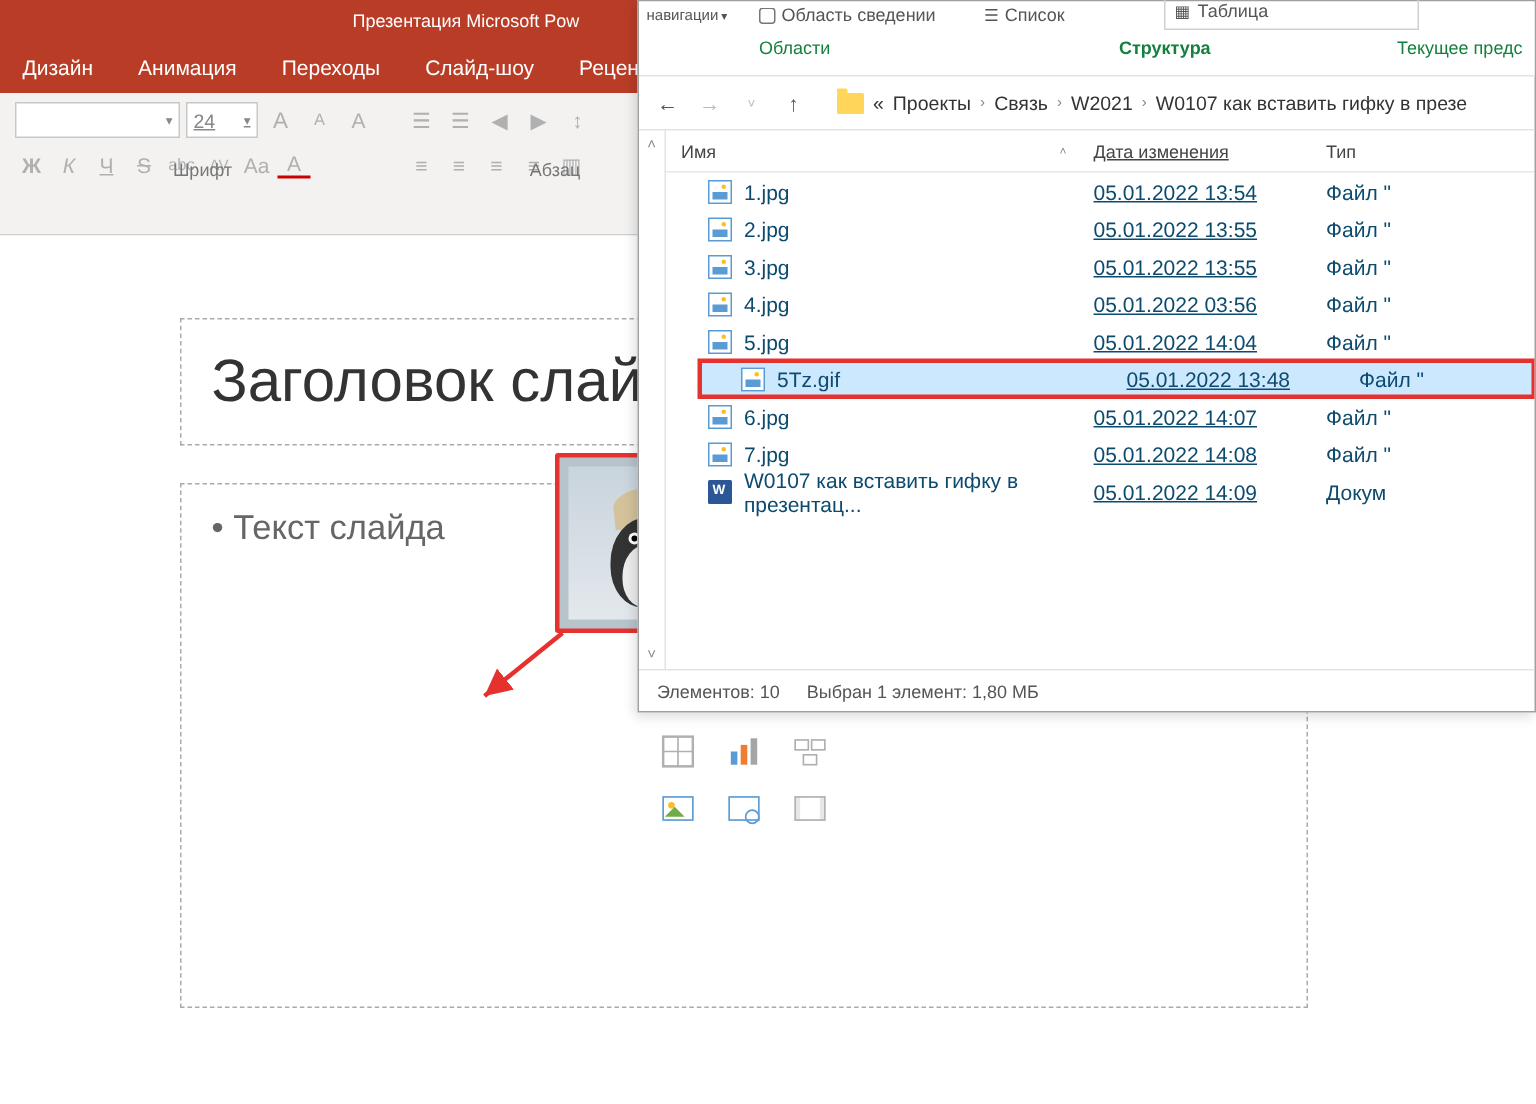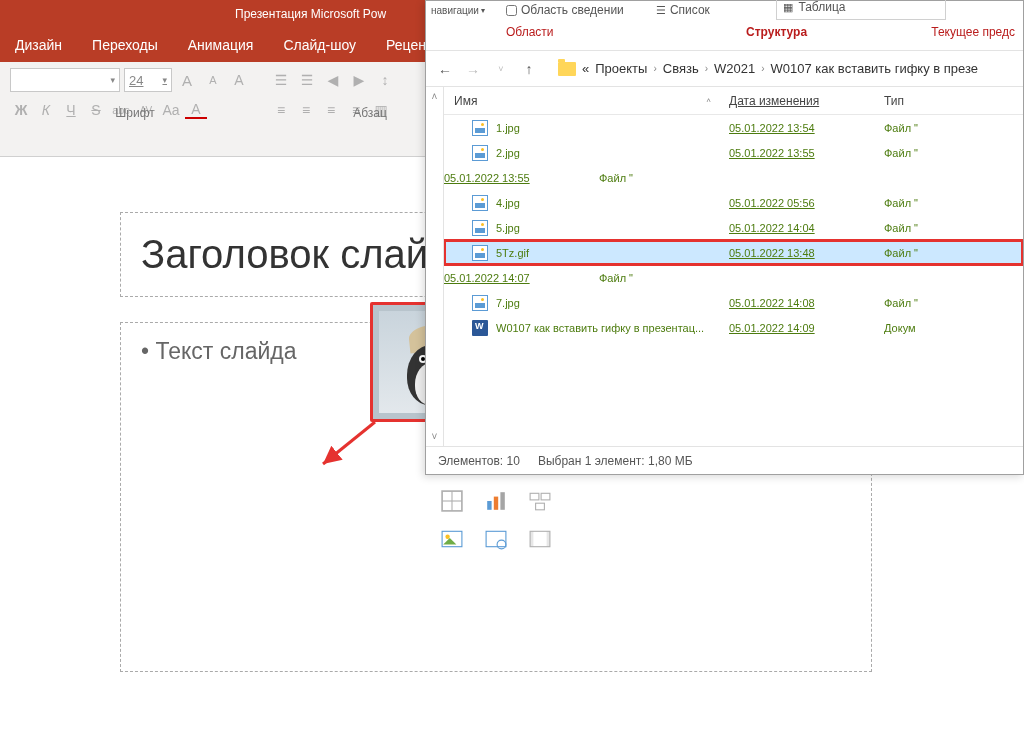--- a/index.html
+++ b/index.html
@@ -52,62 +52,62 @@
 .eggshell { position: absolute; left: 30px; top: 14px; width: 48px; height: 26px; background: #d4c29b; border-radius: 45% 45% 0 0; transform: rotate(-6deg); }
 
 
 .arrow-svg { position: absolute; pointer-events: none; }
 
 
 .explorer { position: absolute; left: 425px; top: 0; width: 599px; height: 475px; background: #fff; border: 1px solid #a0a0a0; box-shadow: -2px 2px 8px rgba(0,0,0,0.15); }
 .exp-top { height: 50px; background: #fff; border-bottom: 1px solid #e3e3e3; position: relative; font-size: 12px; color: #555; }
 .exp-navbtns { position: absolute; left: 5px; top: 4px; display: flex; align-items: center; gap: 2px; font-size: 10px; }
 .exp-group-outline { position: absolute; left: 350px; top: -5px; width: 170px; height: 24px; border: 1px solid #d0d0d0; }
-.exp-group-lbl { position: absolute; top: 24px; font-size: 12px; color: #b91c1c; }
+.exp-group-lbl { position: absolute; top: 24px; font-size: 12px; color: #15803d; }
 .exp-nav { height: 36px; border-bottom: 1px solid #e3e3e3; display: flex; align-items: center; padding: 0 8px; gap: 6px; }
 .nav-arrow { width: 22px; height: 22px; display: inline-flex; align-items: center; justify-content: center; color: #555; cursor: pointer; font-size: 14px; }
 .nav-arrow.dim { color: #bbb; }
 .folder-ico { width: 18px; height: 14px; background: #ffd659; border-radius: 1px; display: inline-block; position: relative; }
 .folder-ico::before { content: ""; position: absolute; top: -3px; left: 0; width: 7px; height: 3px; background: #ffd659; border-radius: 1px 1px 0 0; }
 .breadcrumb { display: flex; align-items: center; gap: 6px; font-size: 13px; color: #333; overflow: hidden; }
 .bc-sep { color: #888; font-size: 10px; }
 .bc-item { white-space: nowrap; cursor: pointer; }
 .exp-body { display: flex; height: calc(100% - 50px - 36px - 28px); }
 .exp-scroll { width: 18px; border-right: 1px solid #e3e3e3; display: flex; flex-direction: column; align-items: center; justify-content: space-between; padding: 4px 0; color: #888; font-size: 10px; }
 .exp-list { flex: 1; overflow: hidden; }
 .list-header { display: flex; border-bottom: 1px solid #e8e8e8; height: 28px; align-items: center; font-size: 12px; color: #444; }
 .col-name { width: 285px; padding-left: 10px; display: flex; align-items: center; gap: 7px; }
 .col-date { width: 155px; text-decoration: underline; }
 .col-type { flex: 1; }
 .sort-ind { font-size: 8px; color: #888; margin-left: auto; margin-right: 18px; }
-.file-row { display: flex; height: 25px; align-items: center; font-size: 11px; color: #4d7c0f; cursor: pointer; }
+.file-row { display: flex; height: 25px; align-items: center; font-size: 14px; color: #0c4a6e; cursor: pointer; }
 .file-row.selected { background: #cce8ff; }
-.file-row.selected.boxed { outline: 3px solid #e5322f; outline-offset: -2px; }
+.file-row.selected.boxed { outline: 3px solid #e5322f; outline-offset: -2px; margin-left: 22px; }
 .file-row .col-name { padding-left: 28px; gap: 8px; }
 .file-ico { width: 16px; height: 16px; display: inline-block; flex-shrink: 0; }
 .fi-img { background: #fff; border: 1px solid #5b9bd5; position: relative; }
 .fi-img::after { content: ""; position: absolute; left: 2px; top: 7px; width: 10px; height: 5px; background: #5b9bd5; }
 .fi-img::before { content: ""; position: absolute; left: 8px; top: 2px; width: 3px; height: 3px; background: #fbbf24; border-radius: 50%; }
 .fi-doc { background: #2b5797; border-radius: 1px; position: relative; }
 .fi-doc::after { content: "W"; position: absolute; color: #fff; font-size: 9px; font-weight: bold; left: 3px; top: 1px; }
 .fi-ppt { background: #d04525; border-radius: 1px; position: relative; }
 .fi-ppt::after { content: "P"; position: absolute; color: #fff; font-size: 9px; font-weight: bold; left: 4px; top: 1px; }
 .exp-status { height: 28px; border-top: 1px solid #e3e3e3; display: flex; align-items: center; padding-left: 12px; font-size: 12px; color: #555; gap: 18px; }
 </style>
 </head>
 <body>
 
 <div class="pp-titlebar">
   <span>Презентация Microsoft Pow</span>
 </div>
 
 <div class="pp-tabs">
   <div class="pp-tab">Дизайн</div>
+  <div class="pp-tab">Анимация</div>
   <div class="pp-tab">Переходы</div>
-  <div class="pp-tab">Анимация</div>
   <div class="pp-tab">Слайд-шоу</div>
   <div class="pp-tab">Рецензи</div>
 </div>
 
 <div class="pp-ribbon">
   <div class="font-group">
     <div class="font-row1">
       <div class="fontname-box">
           <span class="dd">▾</span>
         </div>
@@ -294,48 +294,56 @@
           </div>
           <div class="file-row">
             <div class="col-name">
               <span class="file-ico fi-img"></span>
               <span>2.jpg</span>
             </div>
             <div class="col-date">05.01.2022 13:55</div>
             <div class="col-type">Файл "</div>
           </div>
           <div class="file-row">
+            <div class="col-name">
+              <span class="file-ico fi-img"></span>
+              <span>3.jpg</span>
+            </div>
             <div class="col-date">05.01.2022 13:55</div>
             <div class="col-type">Файл "</div>
           </div>
           <div class="file-row">
             <div class="col-name">
               <span class="file-ico fi-img"></span>
               <span>4.jpg</span>
             </div>
-            <div class="col-date">05.01.2022 05:56</div>
+            <div class="col-date">05.01.2022 03:56</div>
             <div class="col-type">Файл "</div>
           </div>
           <div class="file-row">
             <div class="col-name">
               <span class="file-ico fi-img"></span>
               <span>5.jpg</span>
             </div>
             <div class="col-date">05.01.2022 14:04</div>
             <div class="col-type">Файл "</div>
           </div>
           <div class="file-row selected boxed">
             <div class="col-name">
               <span class="file-ico fi-img"></span>
               <span>5Tz.gif</span>
             </div>
             <div class="col-date">05.01.2022 13:48</div>
             <div class="col-type">Файл "</div>
           </div>
           <div class="file-row">
+            <div class="col-name">
+              <span class="file-ico fi-img"></span>
+              <span>6.jpg</span>
+            </div>
             <div class="col-date">05.01.2022 14:07</div>
             <div class="col-type">Файл "</div>
           </div>
           <div class="file-row">
             <div class="col-name">
               <span class="file-ico fi-img"></span>
               <span>7.jpg</span>
             </div>
             <div class="col-date">05.01.2022 14:08</div>
             <div class="col-type">Файл "</div>

